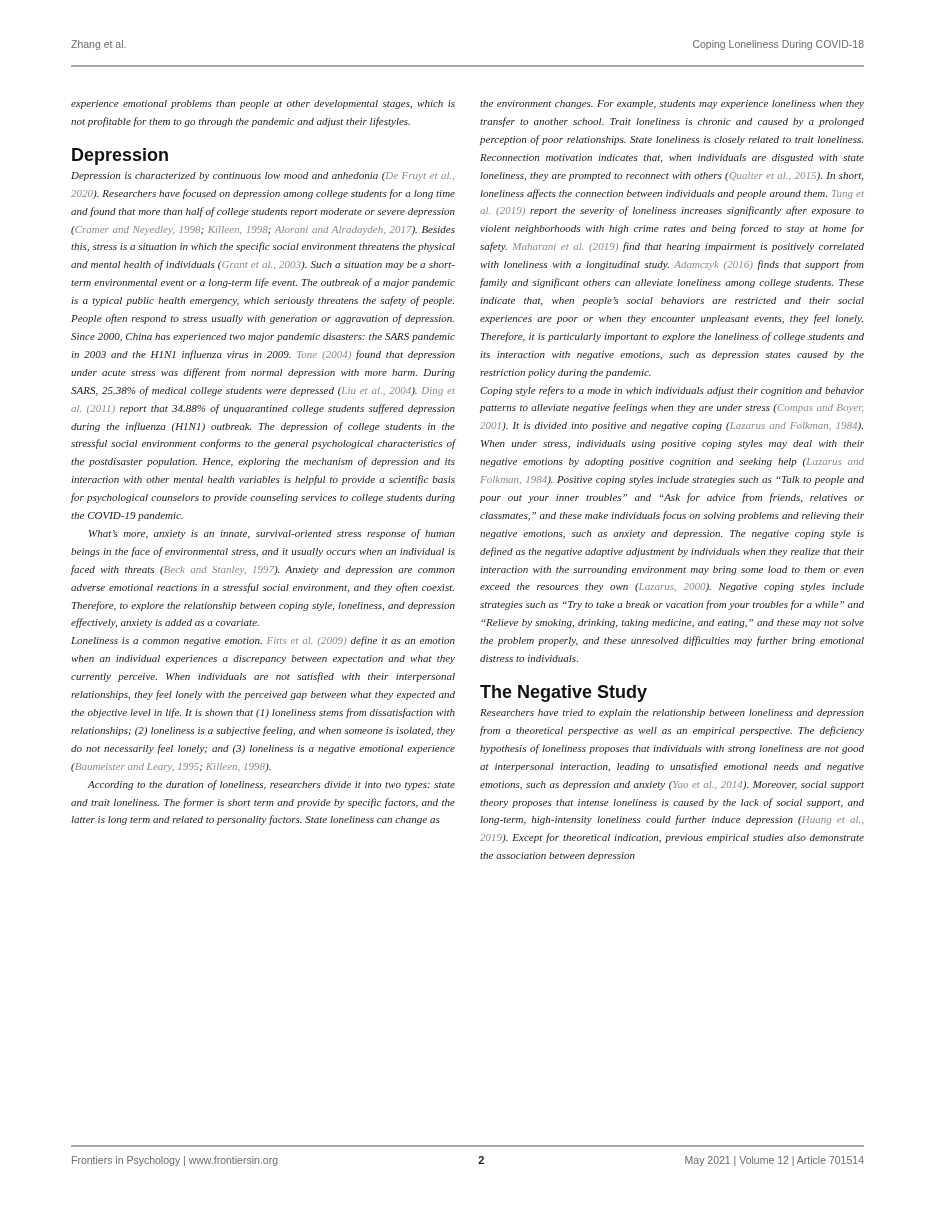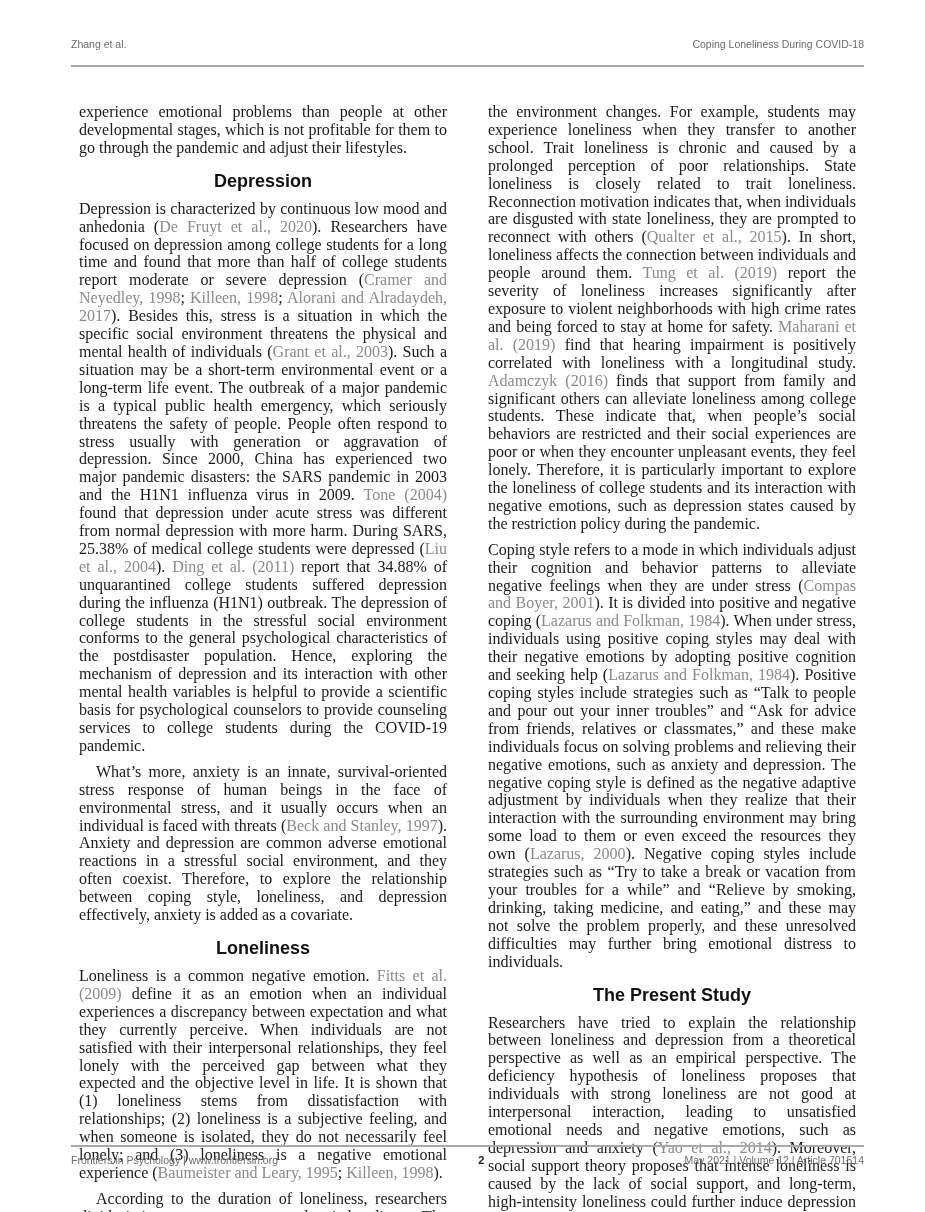--- a/index.html
+++ b/index.html
@@ -20,58 +20,57 @@
     font-family: "Liberation Sans", sans-serif; font-size: 10.5px; color: #6b6b6b;
     display: flex; justify-content: space-between; align-items: baseline; gap: 24px;
   }
   .running-footer .page-num { font-weight: bold; color: #222; font-size: 11px; }
   .columns {
     position: absolute; left: 71px; top: 95px; width: 793px;
     display: flex; justify-content: space-between;
   }
   .col { width: 384px; }
   .col p {
-    margin: 8px; font-family: "Liberation Serif", serif; font-size: 16px; line-height: 17.9px;
-    color: #1a1a1a; text-align: justify; hyphens: none;
+    margin: 0; font-family: "Liberation Serif", serif; font-size: 11px; line-height: 17.9px;
+    color: #1a1a1a; text-align: justify; hyphens: none; font-style: italic;
   }
   .col p.indent { text-indent: 17px; }
   .col h2 {
     margin: 13px 0 1px 0; font-family: "Liberation Sans", sans-serif; font-weight: bold;
-    font-size: 18px; line-height: 22px; color: #111; text-align: center;
+    font-size: 18px; line-height: 22px; color: #111;
   }
   .cite { color: #8a8a8a; }
 </style>
 </head>
 <body>
 
 <div class="running-header">
   <span>Zhang et al.</span>
   <span>Coping Loneliness During COVID-18</span>
 </div>
 <div class="header-rule"></div>
 
 <div class="columns">
   <div class="col">
     <p>experience emotional problems than people at other developmental stages, which is not profitable for them to go through the pandemic and adjust their lifestyles.</p>
 
     <h2>Depression</h2>
     <p>Depression is characterized by continuous low mood and anhedonia (<span class="cite">De Fruyt et al., 2020</span>). Researchers have focused on depression among college students for a long time and found that more than half of college students report moderate or severe depression (<span class="cite">Cramer and Neyedley, 1998</span>; <span class="cite">Killeen, 1998</span>; <span class="cite">Alorani and Alradaydeh, 2017</span>). Besides this, stress is a situation in which the specific social environment threatens the physical and mental health of individuals (<span class="cite">Grant et al., 2003</span>). Such a situation may be a short-term environmental event or a long-term life event. The outbreak of a major pandemic is a typical public health emergency, which seriously threatens the safety of people. People often respond to stress usually with generation or aggravation of depression. Since 2000, China has experienced two major pandemic disasters: the SARS pandemic in 2003 and the H1N1 influenza virus in 2009. <span class="cite">Tone (2004)</span> found that depression under acute stress was different from normal depression with more harm. During SARS, 25.38% of medical college students were depressed (<span class="cite">Liu et al., 2004</span>). <span class="cite">Ding et al. (2011)</span> report that 34.88% of unquarantined college students suffered depression during the influenza (H1N1) outbreak. The depression of college students in the stressful social environment conforms to the general psychological characteristics of the postdisaster population. Hence, exploring the mechanism of depression and its interaction with other mental health variables is helpful to provide a scientific basis for psychological counselors to provide counseling services to college students during the COVID-19 pandemic.</p>
     <p class="indent">What’s more, anxiety is an innate, survival-oriented stress response of human beings in the face of environmental stress, and it usually occurs when an individual is faced with threats (<span class="cite">Beck and Stanley, 1997</span>). Anxiety and depression are common adverse emotional reactions in a stressful social environment, and they often coexist. Therefore, to explore the relationship between coping style, loneliness, and depression effectively, anxiety is added as a covariate.</p>
 
-    <h2>Loneliness</h2>
     <p>Loneliness is a common negative emotion. <span class="cite">Fitts et al. (2009)</span> define it as an emotion when an individual experiences a discrepancy between expectation and what they currently perceive. When individuals are not satisfied with their interpersonal relationships, they feel lonely with the perceived gap between what they expected and the objective level in life. It is shown that (1) loneliness stems from dissatisfaction with relationships; (2) loneliness is a subjective feeling, and when someone is isolated, they do not necessarily feel lonely; and (3) loneliness is a negative emotional experience (<span class="cite">Baumeister and Leary, 1995</span>; <span class="cite">Killeen, 1998</span>).</p>
-    <p class="indent">According to the duration of loneliness, researchers divide it into two types: state and trait loneliness. The former is short term and caused by specific indicate, and the latter is long term and related to personality factors. State loneliness can change as</p>
+    <p class="indent">According to the duration of loneliness, researchers divide it into two types: state and trait loneliness. The former is short term and provide by specific factors, and the latter is long term and related to personality factors. State loneliness can change as</p>
   </div>
 
   <div class="col">
     <p>the environment changes. For example, students may experience loneliness when they transfer to another school. Trait loneliness is chronic and caused by a prolonged perception of poor relationships. State loneliness is closely related to trait loneliness. Reconnection motivation indicates that, when individuals are disgusted with state loneliness, they are prompted to reconnect with others (<span class="cite">Qualter et al., 2015</span>). In short, loneliness affects the connection between individuals and people around them. <span class="cite">Tung et al. (2019)</span> report the severity of loneliness increases significantly after exposure to violent neighborhoods with high crime rates and being forced to stay at home for safety. <span class="cite">Maharani et al. (2019)</span> find that hearing impairment is positively correlated with loneliness with a longitudinal study. <span class="cite">Adamczyk (2016)</span> finds that support from family and significant others can alleviate loneliness among college students. These indicate that, when people’s social behaviors are restricted and their social experiences are poor or when they encounter unpleasant events, they feel lonely. Therefore, it is particularly important to explore the loneliness of college students and its interaction with negative emotions, such as depression states caused by the restriction policy during the pandemic.</p>
 
     <p>Coping style refers to a mode in which individuals adjust their cognition and behavior patterns to alleviate negative feelings when they are under stress (<span class="cite">Compas and Boyer, 2001</span>). It is divided into positive and negative coping (<span class="cite">Lazarus and Folkman, 1984</span>). When under stress, individuals using positive coping styles may deal with their negative emotions by adopting positive cognition and seeking help (<span class="cite">Lazarus and Folkman, 1984</span>). Positive coping styles include strategies such as “Talk to people and pour out your inner troubles” and “Ask for advice from friends, relatives or classmates,” and these make individuals focus on solving problems and relieving their negative emotions, such as anxiety and depression. The negative coping style is defined as the negative adaptive adjustment by individuals when they realize that their interaction with the surrounding environment may bring some load to them or even exceed the resources they own (<span class="cite">Lazarus, 2000</span>). Negative coping styles include strategies such as “Try to take a break or vacation from your troubles for a while” and “Relieve by smoking, drinking, taking medicine, and eating,” and these may not solve the problem properly, and these unresolved difficulties may further bring emotional distress to individuals.</p>
 
-    <h2>The Present Study</h2>
+    <h2>The Negative Study</h2>
     <p>Researchers have tried to explain the relationship between loneliness and depression from a theoretical perspective as well as an empirical perspective. The deficiency hypothesis of loneliness proposes that individuals with strong loneliness are not good at interpersonal interaction, leading to unsatisfied emotional needs and negative emotions, such as depression and anxiety (<span class="cite">Yao et al., 2014</span>). Moreover, social support theory proposes that intense loneliness is caused by the lack of social support, and long-term, high-intensity loneliness could further induce depression (<span class="cite">Huang et al., 2019</span>). Except for theoretical indication, previous empirical studies also demonstrate the association between depression</p>
   </div>
 </div>
 
 <div class="footer-rule"></div>
 <div class="running-footer">
   <span>Frontiers in Psychology | www.frontiersin.org</span>
   <span class="page-num">2</span>
   <span>May 2021 | Volume 12 | Article 701514</span>
 </div>

